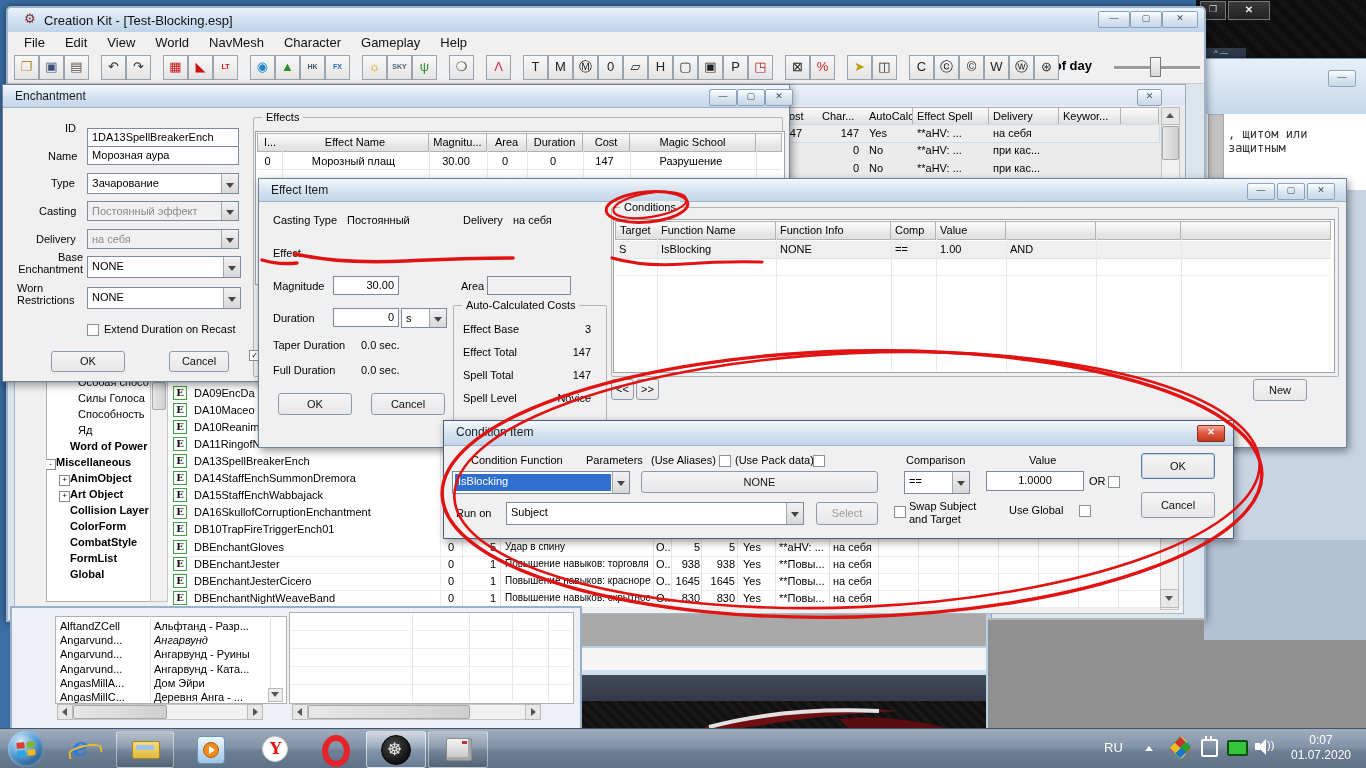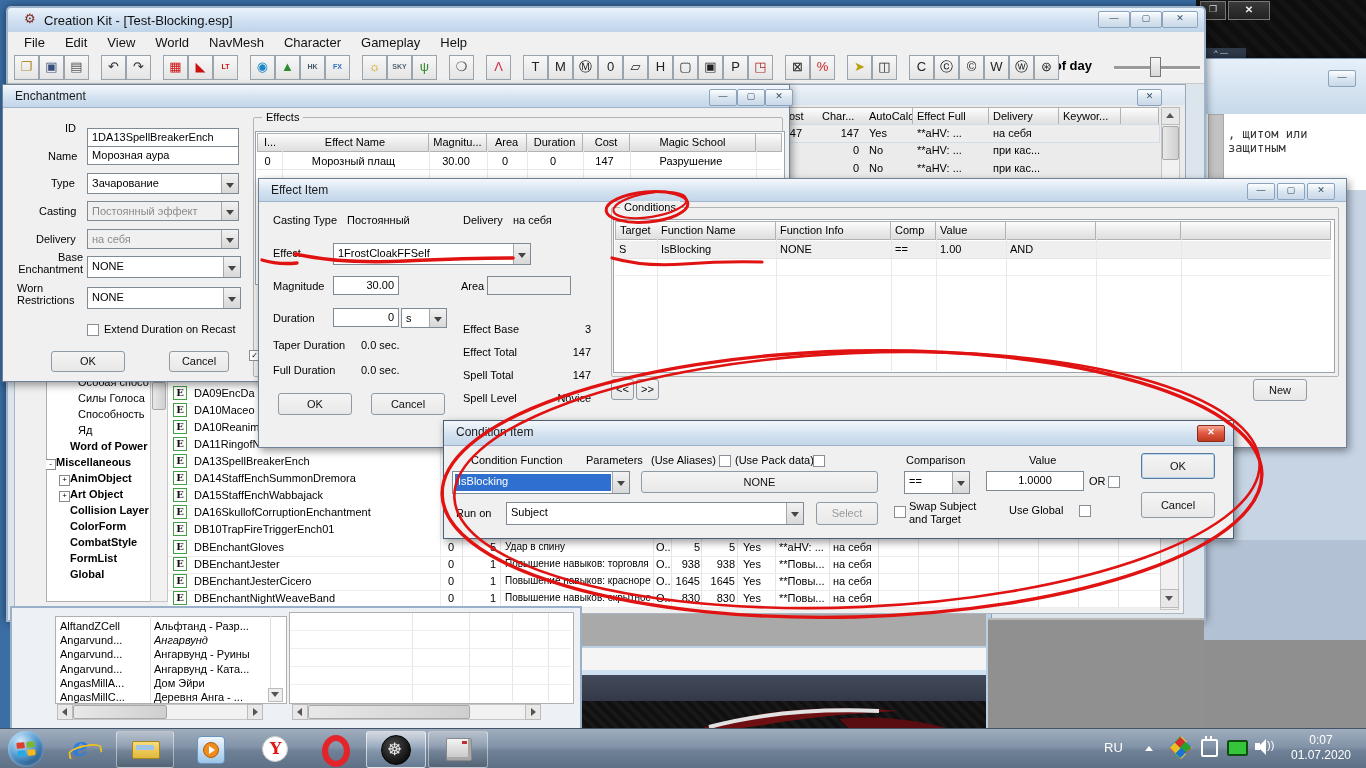--- a/index.html
+++ b/index.html
@@ -145,21 +145,21 @@
       <div class="tbtn" style="position: absolute; left: 1009px; color: rgb(34, 34, 34);">ⓦ</div>
       <div class="tbtn" style="position: absolute; left: 1034px; color: rgb(34, 34, 34);">⊛</div>
     </div>
 
   <div id="window-a" class="abs" style="left:744px;top:84px;width:440px;height:98px;background:#ebebeb;border:1px solid #96a8ba;z-index:10;">
       <div style="position: absolute; left: 0px; top: 0px; right: 0px; height: 20px; background: linear-gradient(rgb(238, 243, 248), rgb(215, 227, 239));"></div>
       <div class="cap" style="position: absolute; left: 392px; top: 4px; width: 23px; height: 15px;">✕</div>
       <div class="hcell first" style="position: absolute; left: 4px; top: 22px; width: 51px; height: 13px; padding-left: 31px;">Cost</div>
       <div class="hcell" style="position: absolute; left: 64px; top: 22px; width: 47px; height: 13px; padding-left: 13px;">Char...</div>
       <div class="hcell" style="position: absolute; left: 120px; top: 22px; width: 39px; height: 13px; padding-left: 4px;">AutoCalc</div>
-      <div class="hcell" style="position: absolute; left: 168px; top: 22px; width: 67px; height: 13px; padding-left: 4px;">Effect Full</div>
+      <div class="hcell" style="position: absolute; left: 168px; top: 22px; width: 67px; height: 13px; padding-left: 4px;">Effect Spell</div>
       <div class="hcell" style="position: absolute; left: 244px; top: 22px; width: 61px; height: 13px; padding-left: 4px;">Delivery</div>
       <div class="hcell" style="position: absolute; left: 314px; top: 22px; width: 53px; height: 13px; padding-left: 4px;">Keywor...</div>
       <div class="hcell" style="position: absolute; left: 376px; top: 22px; width: 29px; height: 13px; padding-left: 4px;"></div>
       <div style="position: absolute; left: 4px; top: 40px; width: 410px; height: 17px; background: rgb(237, 237, 237); outline: rgb(207, 220, 235) solid 1px;"></div>
       <div class="cellt" style="position: absolute; left: 4px; top: 42px; width: 53px; text-align: right;">147</div>
       <div class="cellt" style="position: absolute; left: 68px; top: 42px; width: 46px; text-align: right;">147</div>
       <div class="cellt" style="position: absolute; left: 124px; top: 42px; width: 42px; text-align: left;">Yes</div>
       <div class="cellt" style="position: absolute; left: 172px; top: 42px; width: 68px; text-align: left;">**aHV: ...</div>
       <div class="cellt" style="position: absolute; left: 248px; top: 42px; width: 66px; text-align: left;">на себя</div>
       <div class="cellt" style="position: absolute; left: 68px; top: 59.3px; width: 46px; text-align: right;">0</div>
@@ -415,40 +415,39 @@
       <span class="tttl">Effect Item</span>
       <span class="cap" style="left:988px;top:4px;">—</span>
       <span class="cap" style="left:1018px;top:4px;">▢</span>
       <span class="cap" style="left:1048px;top:4px;">✕</span>
     </div>
     <div class="abs lbl" style="left:14px;top:35px;">Casting Type</div>
     <div class="abs lbl" style="left:88px;top:35px;">Постоянный</div>
     <div class="abs lbl" style="left:204px;top:35px;">Delivery</div>
     <div class="abs lbl" style="left:254px;top:35px;">на себя</div>
     <div class="abs lbl" style="left:14px;top:68px;">Effect</div>
-    <div class="abs dd" style="left:74px;top:64px;width:196px;height:20px;">
-      <span class="ddt">1FrostCloakFFSelf</span>
-        <span class="dda"></span>
-      </div>
     <div class="abs lbl" style="left:14px;top:101px;">Magnitude</div>
     <div class="abs fld" style="left:74px;top:97px;width:56px;height:13px;text-align:right;">30.00</div>
     <div class="abs lbl" style="left:202px;top:101px;">Area</div>
     <div class="abs fld dis" style="left:228px;top:97px;width:74px;height:13px;"></div>
     <div class="abs lbl" style="left:14px;top:133px;">Duration</div>
     <div class="abs fld" style="left:74px;top:129px;width:56px;height:13px;text-align:right;">0</div>
     <div class="abs dd" style="left:142px;top:129px;width:44px;height:18px;">
       <span class="ddt">s</span>
         <span class="dda"></span>
       </div>
     <div class="abs lbl" style="left:14px;top:160px;">Taper Duration</div>
     <div class="abs lbl" style="left:102px;top:160px;">0.0 sec.</div>
     <div class="abs lbl" style="left:14px;top:185px;">Full Duration</div>
     <div class="abs lbl" style="left:102px;top:185px;">0.0 sec.</div>
     <div class="abs btn" style="left:19px;top:214px;width:72px;height:20px;line-height:20px;">OK</div>
     <div class="abs btn" style="left:112px;top:214px;width:72px;height:20px;line-height:20px;">Cancel</div>
+    <div class="abs gb" style="left:194px;top:126px;width:152px;height:114px;">
+      <span class="gbl">Auto-Calculated Costs</span>
+    </div>
     <div id="costs-rows" class="abs" style="left:0;top:0;">
         <div class="lbl" style="position: absolute; left: 204px; top: 144px; white-space: nowrap;">Effect Base</div>
         <div class="lbl" style="position: absolute; left: 270px; top: 144px; width: 62px; text-align: right;">3</div>
         <div class="lbl" style="position: absolute; left: 204px; top: 167px; white-space: nowrap;">Effect Total</div>
         <div class="lbl" style="position: absolute; left: 270px; top: 167px; width: 62px; text-align: right;">147</div>
         <div class="lbl" style="position: absolute; left: 204px; top: 190px; white-space: nowrap;">Spell Total</div>
         <div class="lbl" style="position: absolute; left: 270px; top: 190px; width: 62px; text-align: right;">147</div>
         <div class="lbl" style="position: absolute; left: 204px; top: 213px; white-space: nowrap;">Spell Level</div>
         <div class="lbl" style="position: absolute; left: 270px; top: 213px; width: 62px; text-align: right;">Novice</div>
       </div>

